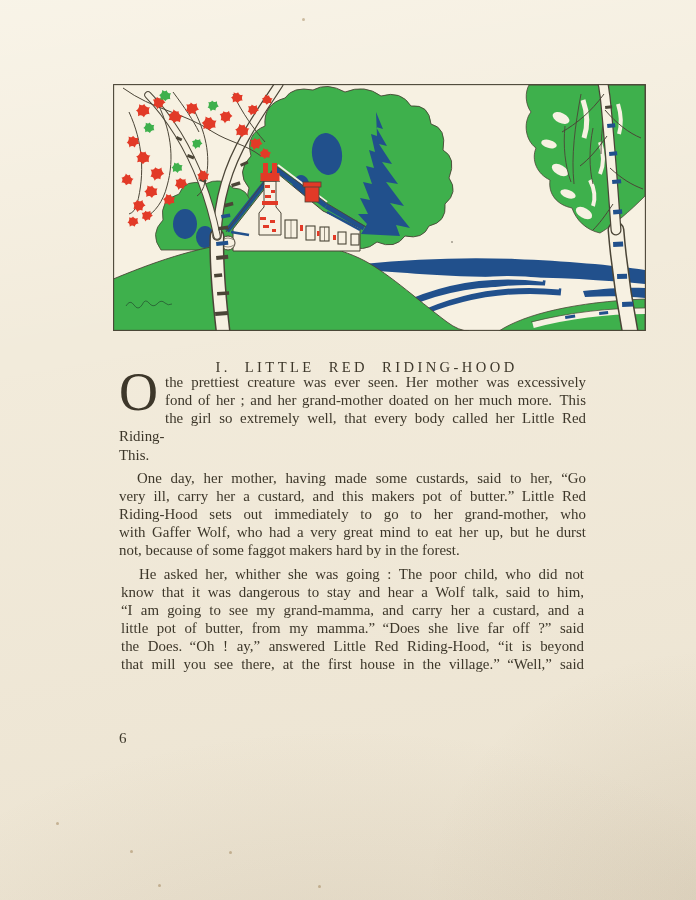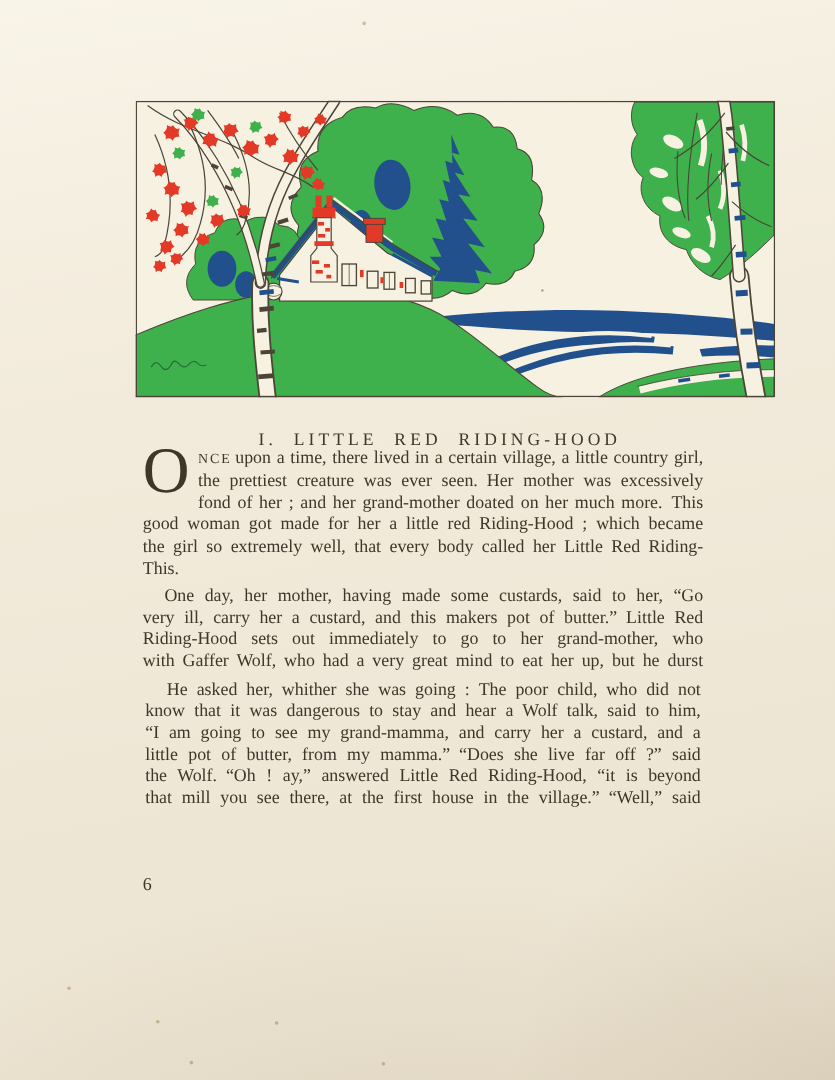--- a/index.html
+++ b/index.html
@@ -254,41 +254,40 @@
   <rect x="0.6" y="0.6" width="531.8" height="245.8" fill="none" stroke="var(--ink)" stroke-width="1.1"></rect>
 </svg>
 </figure>
 
 <h1 class="chapter-title">I. LITTLE RED RIDING-HOOD</h1>
 
 <section class="textcol">
   <div class="para">
     <span class="dropcap">O</span>
     <div>
-        <div class="line"><span class="smallcaps">NCE</span>upon a time, there lived in a certain village, a little country girl,</div>
         <div class="line">the prettiest creature was ever seen. Her mother was excessively</div>
         <div class="line">fond of her ; and her grand-mother doated on her much more. This</div>
-        <div class="line">good woman got made for her a little red Riding-Hood ; which became</div>
         <div class="line">the girl so extremely well, that every body called her Little Red Riding-</div>
         <div class="line last">This.</div>
       </div>
   </div>
   <div class="para">
     <div>
         <div class="line indent">One day, her mother, having made some custards, said to her, “Go</div>
         <div class="line">very ill, carry her a custard, and this makers pot of butter.” Little Red</div>
         <div class="line">Riding-Hood sets out immediately to go to her grand-mother, who</div>
         <div class="line">with Gaffer Wolf, who had a very great mind to eat her up, but he durst</div>
+        <div class="line last">not, because of some faggot makers hard by in the forest.</div>
       </div>
   </div>
   <div class="para">
     <div>
         <div class="line indent">He asked her, whither she was going : The poor child, who did not</div>
         <div class="line">know that it was dangerous to stay and hear a Wolf talk, said to him,</div>
         <div class="line">“I am going to see my grand-mamma, and carry her a custard, and a</div>
         <div class="line">little pot of butter, from my mamma.” “Does she live far off ?” said</div>
-        <div class="line">the Wolf. “Oh ! ay,” answered Little Red Riding-Hood, “it is beyond</div>
+        <div class="line">the Does. “Oh ! ay,” answered Little Red Riding-Hood, “it is beyond</div>
         <div class="line">that mill you see there, at the first house in the village.” “Well,” said</div>
       </div>
   </div>
 </section>
 
 <div class="folio">6</div>
 
 </body></html>

